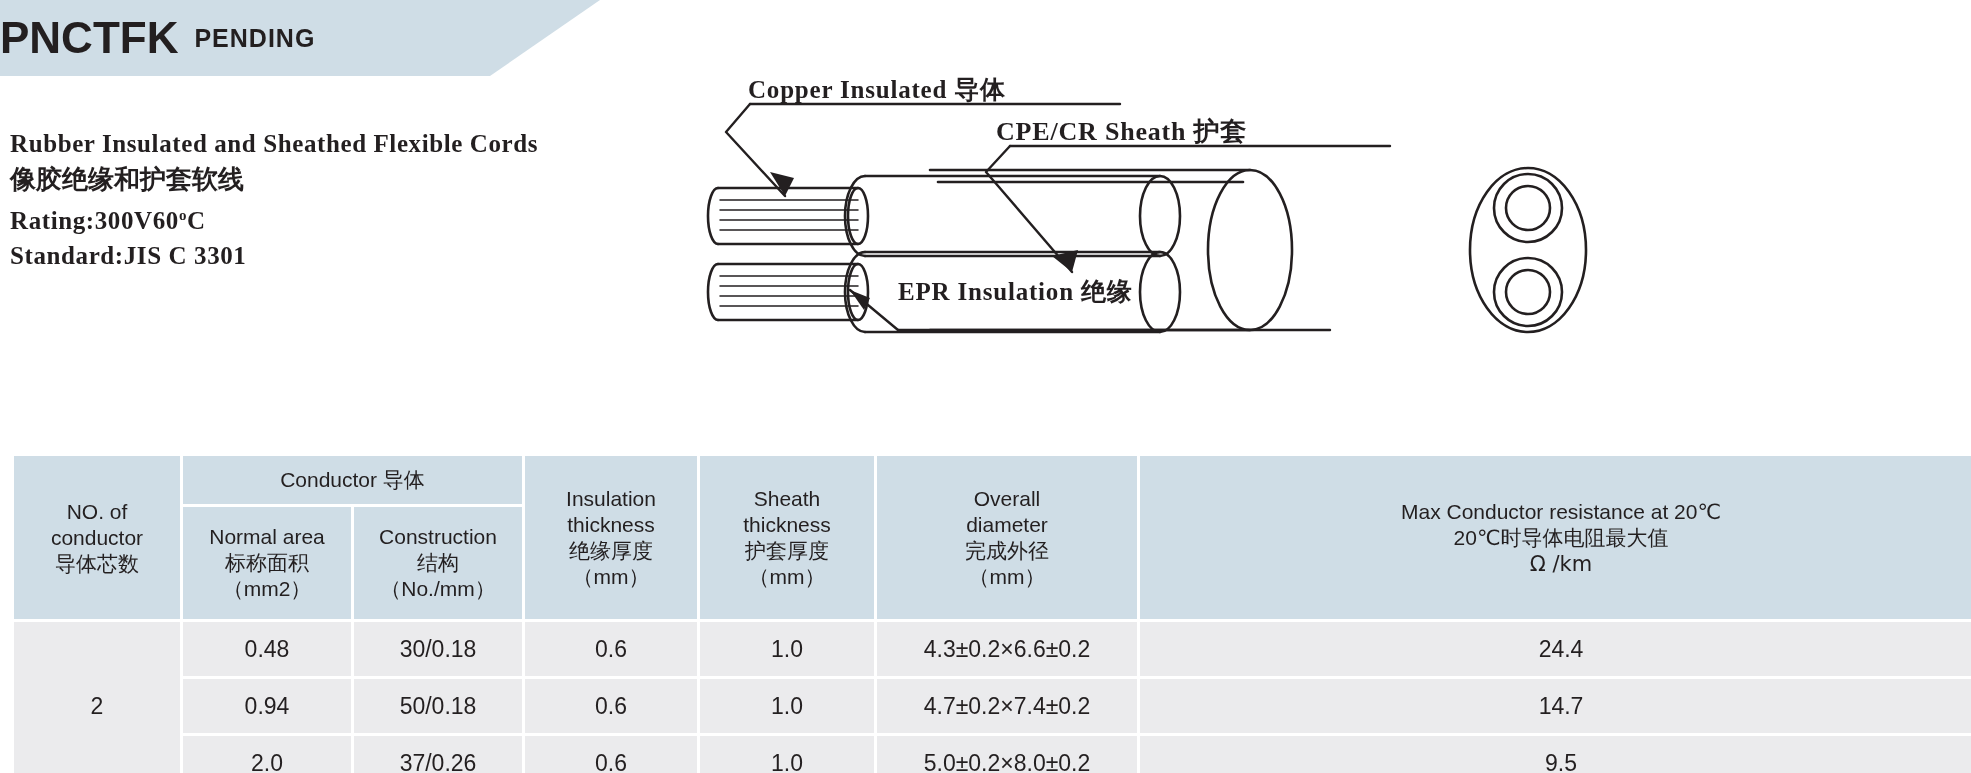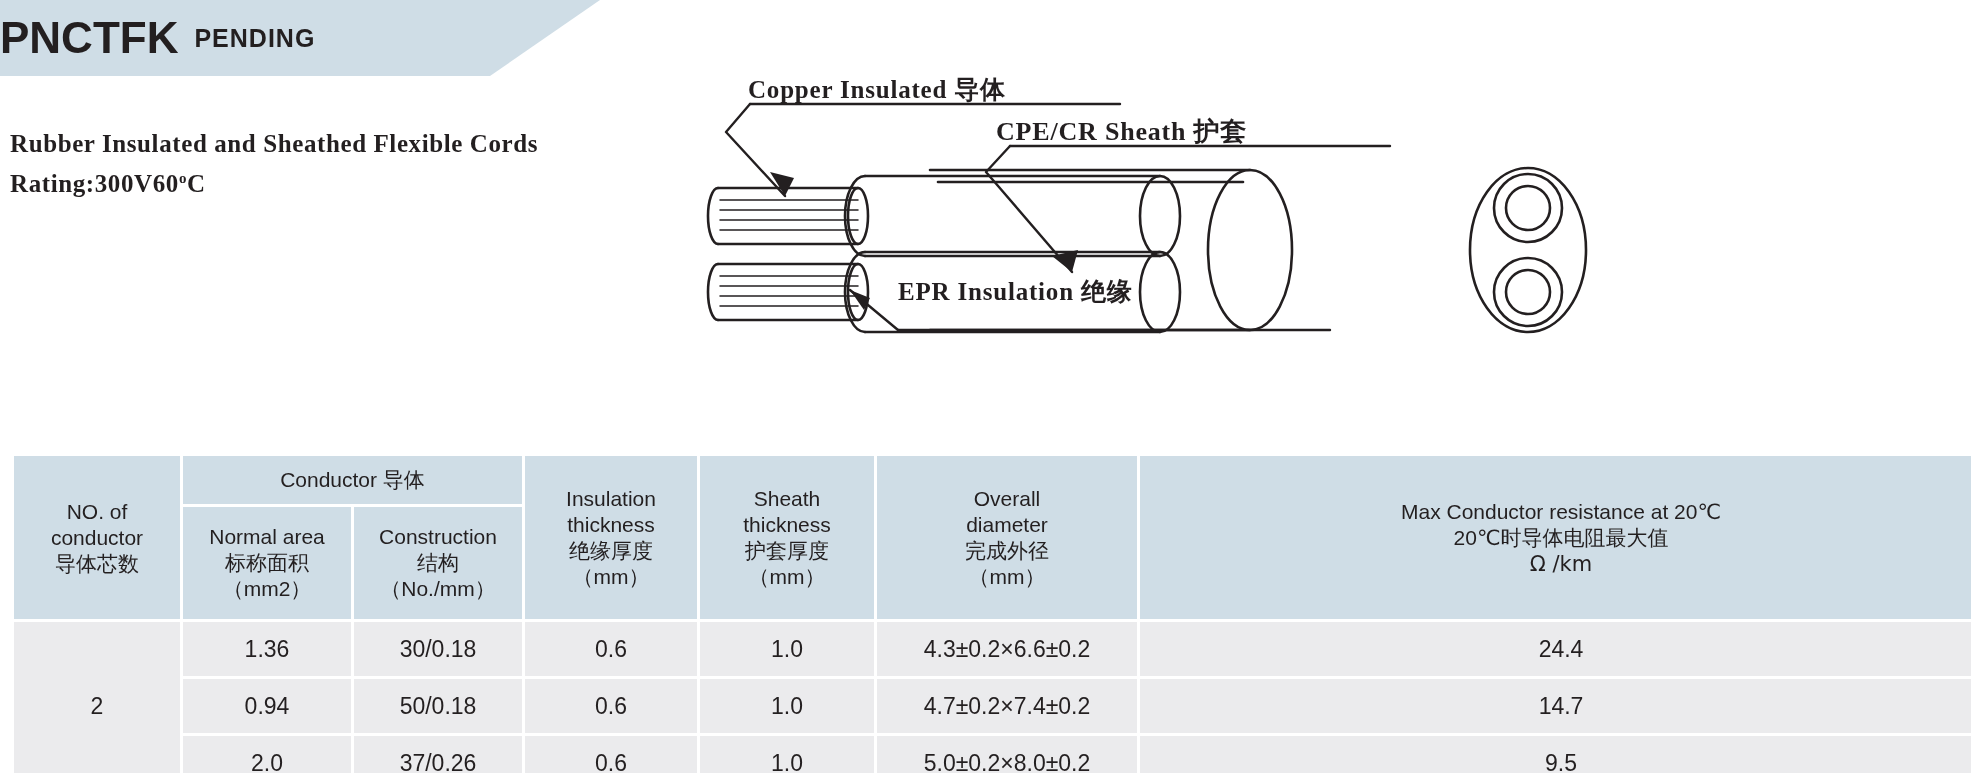--- a/index.html
+++ b/index.html
@@ -50,21 +50,23 @@
 <body>
 
 <div class="banner"></div>
 <div class="banner-inner">
   <span class="code">PNCTFK</span>
   <span class="pending">PENDING</span>
 </div>
 
 <div class="desc">
   <div class="ln">Rubber Insulated and Sheathed Flexible Cords</div>
+  <div class="cn">像胶绝缘和护套软线</div>
   <div class="ln"><span>Rating:300V60</span><span class="sup">o</span><span>C</span></div>
+  <div class="ln">Standard:JIS C 3301</div>
 </div>
 
 <div class="diagram">
   <svg width="1010" height="310" viewBox="0 0 1010 310">
     <g fill="none" stroke="#231f20" stroke-width="2.6" stroke-linecap="round" stroke-linejoin="round">
 
       <path d="M240,110 L560,110 A42,80 0 0 1 560,270 L240,270"></path>
 
       <path d="M560,110 A42,80 0 0 0 560,270"></path>
 
@@ -176,21 +178,21 @@
       </td>
       <td>
         <div>Construction</div>
         <div>结构</div>
         <div>（No./mm）</div>
       </td>
     </tr>
 
     <tr>
       <td class="body" rowspan="3">2</td>
-      <td class="body" style="height:50px">1.36</td>
+      <td class="body" style="height:50px">0.48</td>
       <td class="body">30/0.18</td>
       <td class="body">0.6</td>
       <td class="body">1.0</td>
       <td class="body">4.3±0.2×6.6±0.2</td>
       <td class="body">24.4</td>
     </tr>
     <tr>
       <td class="body" style="height:50px">0.94</td>
       <td class="body">50/0.18</td>
       <td class="body">0.6</td>

